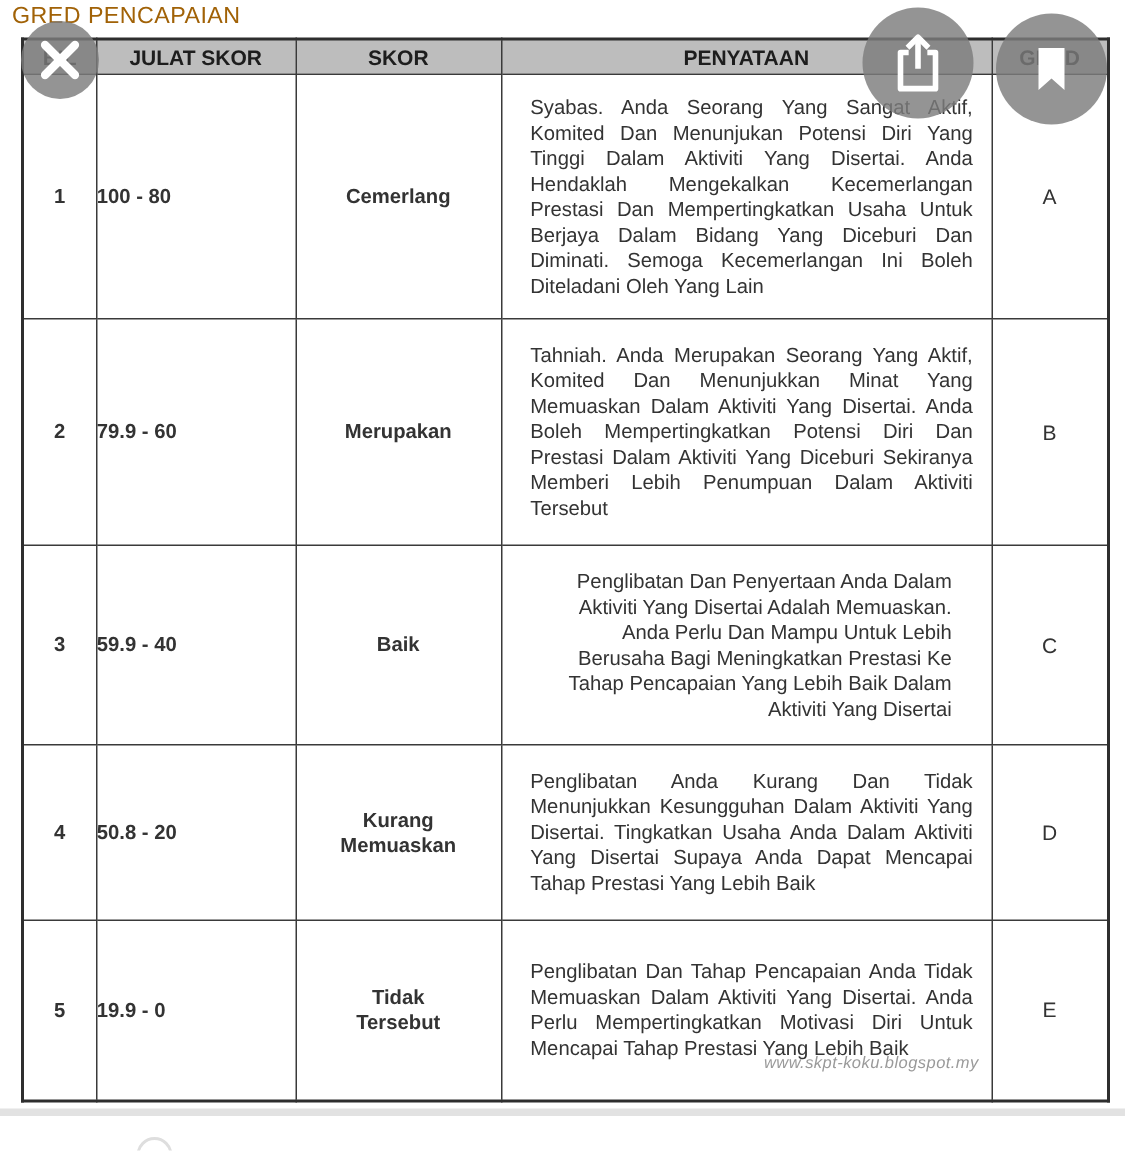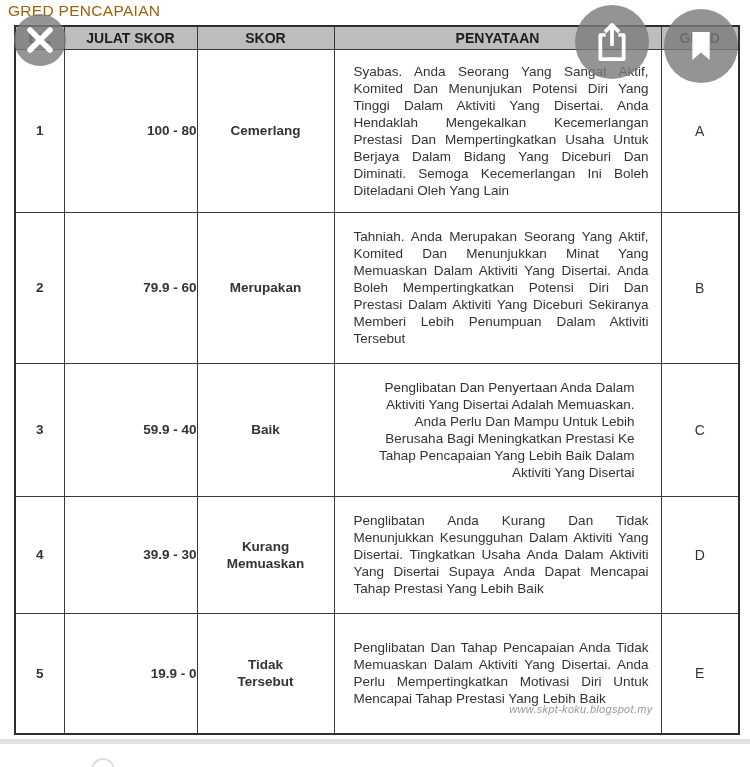--- a/index.html
+++ b/index.html
@@ -40,21 +40,21 @@
     color: #1d1d1d;
     text-align: center;
     vertical-align: middle;
   }
   td {
     vertical-align: middle;
     font-size: 13.5px;
     color: #333333;
   }
   td.c-bil     { text-align: center; font-weight: 700; }
-  td.c-julat   { text-align: right; font-weight: 700; }
+  td.c-julat   { text-align: left; font-weight: 700; }
   td.c-tahap   { text-align: center; font-weight: 700; padding: 0 26px; line-height: 17px; margin-top: 22px; }
   td.c-gred    { text-align: center; font-weight: 400; font-size: 14px; }
   td.c-pen {
     padding: 10px 12px 10px 19px;
     line-height: 17px;
     text-align: justify;
     position: relative;
   }
   td.c-pen.left { text-align: right; padding-right: 26px; }
   .watermark {
@@ -138,21 +138,21 @@
   </tr>
   <tr style="height:133px">
     <td class="c-bil">3</td>
     <td class="c-julat">59.9 - 40</td>
     <td class="c-tahap">Baik</td>
     <td class="c-pen left">Penglibatan Dan Penyertaan Anda Dalam Aktiviti Yang Disertai Adalah Memuaskan. Anda Perlu Dan Mampu Untuk Lebih Berusaha Bagi Meningkatkan Prestasi Ke Tahap Pencapaian Yang Lebih Baik Dalam Aktiviti Yang Disertai</td>
     <td class="c-gred">C</td>
   </tr>
   <tr style="height:117px">
     <td class="c-bil">4</td>
-    <td class="c-julat">39.9 - 30</td>
+    <td class="c-julat">50.8 - 20</td>
     <td class="c-tahap">Kurang Memuaskan</td>
     <td class="c-pen">Penglibatan Anda Kurang Dan Tidak Menunjukkan Kesungguhan Dalam Aktiviti Yang Disertai. Tingkatkan Usaha Anda Dalam Aktiviti Yang Disertai Supaya Anda Dapat Mencapai Tahap Prestasi Yang Lebih Baik</td>
     <td class="c-gred">D</td>
   </tr>
   <tr style="height:121px">
     <td class="c-bil">5</td>
     <td class="c-julat">19.9 - 0</td>
     <td class="c-tahap">Tidak Tersebut</td>
     <td class="c-pen">
       <span>Penglibatan Dan Tahap Pencapaian Anda Tidak Memuaskan Dalam Aktiviti Yang Disertai. Anda Perlu Mempertingkatkan Motivasi Diri Untuk Mencapai Tahap Prestasi Yang Lebih Baik</span>

